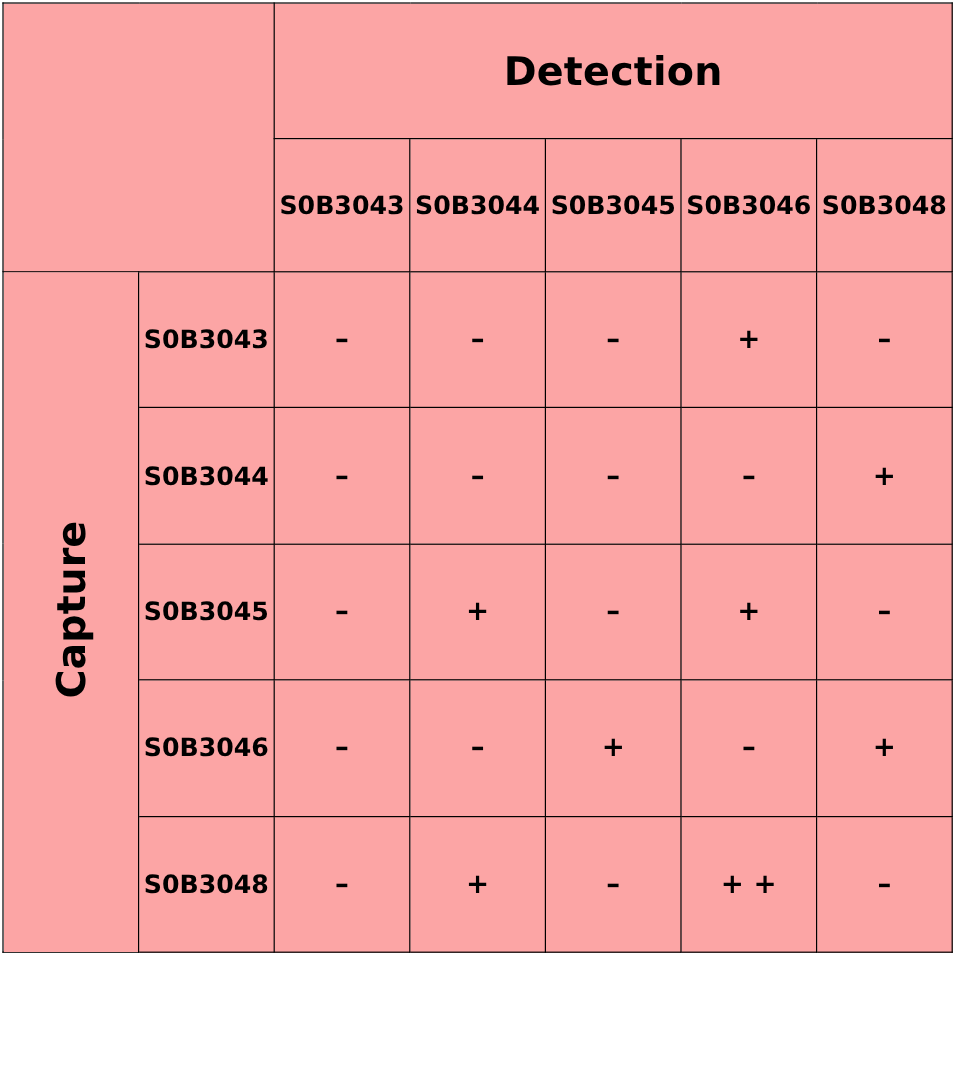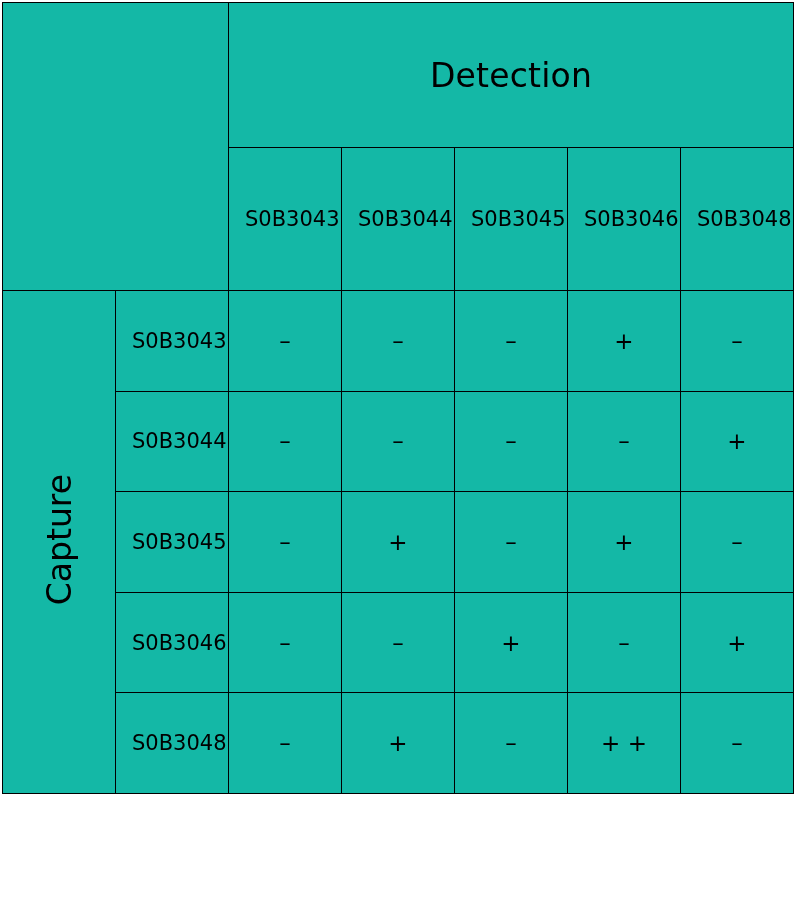--- a/index.html
+++ b/index.html
@@ -25,26 +25,26 @@
 
   table.matrix {
     border-collapse: collapse;
     table-layout: fixed;
     width: 792px;
     height: 792px;
   }
 
   table.matrix td, table.matrix th {
     border: 1.5px solid #000000;
-    padding: 16px;
+    padding: 0;
     margin: 0;
-    font-weight: normal;
+    font-weight: bold;
     text-align: center;
     vertical-align: middle;
-    background: #14b8a6;
+    background: #fca5a5;
   }
 
   
   .corner-blank {
     border-top: 1.5px solid #000000;
     border-left: 1.5px solid #000000;
     border-right: 1.5px solid #000000;
     border-bottom: 1.5px solid #000000;
   }
 

